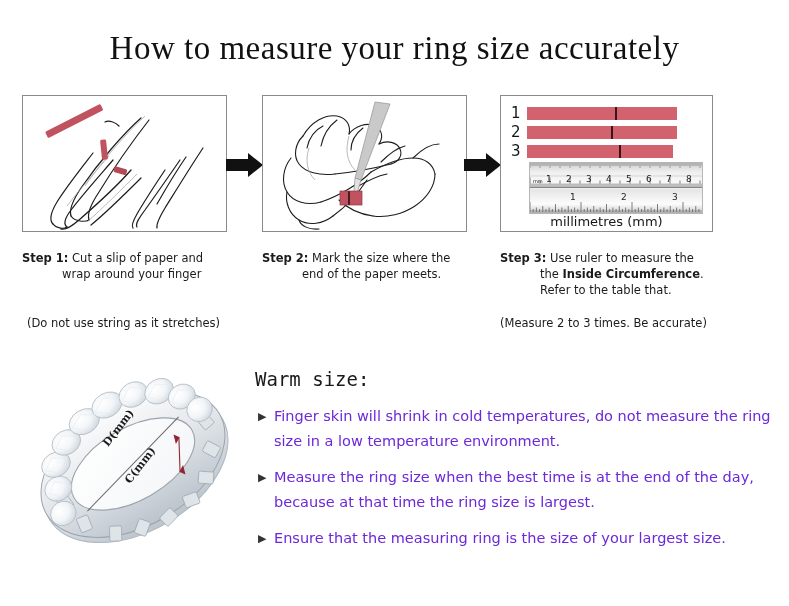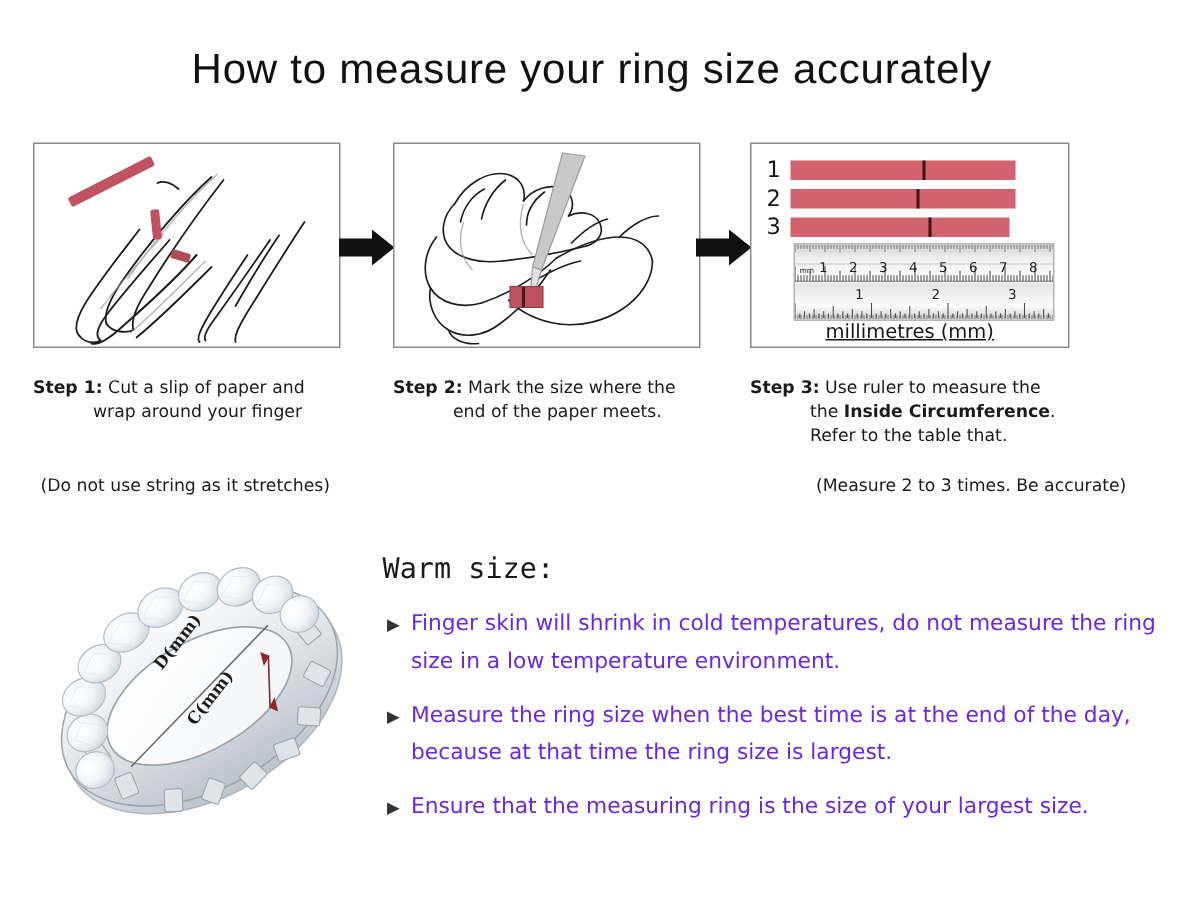--- a/index.html
+++ b/index.html
@@ -9,22 +9,22 @@
     font-family:"DejaVu Sans", sans-serif;
     overflow:hidden;
     position:relative;
   }
   .page{position:relative;width:789px;height:606px;}
 
   
   .title{
     position:absolute;left:0;top:30px;width:789px;
     text-align:center;
-    font-family:Liberation Sans, sans-serif;
-    font-size:28px;
+    font-family:Liberation Serif, serif;
+    font-size:33px;
     letter-spacing:0.5px;
     color:#111;
     font-weight:400;
   }
 
   
   .panel{
     position:absolute;
     top:95px;height:135px;
     border:1px solid #8a8a8a;
@@ -55,21 +55,21 @@
   #cap2{left:262px;top:250px;width:215px;}
   #cap3{left:500px;top:250px;width:230px;}
 
   .note{
     position:absolute;
     font-family:"DejaVu Sans", sans-serif;
     font-size:11.5px;
     color:#1b1b1b;
   }
   #note1{left:27px;top:316px;}
-  #note3{left:500px;top:316px;margin-left:44px;}
+  #note3{left:500px;top:316px;}
 
   
   .bar-row{position:absolute;display:flex;align-items:center;}
   .bar-num{
     width:16px;text-align:left;
     font-family:"DejaVu Sans", sans-serif;
     font-size:15px;color:#161616;
   }
   .bar{
     height:13px;
@@ -92,21 +92,21 @@
   .rnum{
     position:absolute;
     font-family:"DejaVu Sans", sans-serif;
     font-size:8px;color:#222;
   }
   .rnum.big{font-size:9px;}
 
   .unit-label{
     position:absolute;left:0;top:118px;width:211px;text-align:center;
     font-family:"DejaVu Sans", sans-serif;
-    font-size:13px;color:#161616;text-decoration:underline;
+    font-size:13px;color:#161616;
   }
 
   
   .tips-title{
     position:absolute;left:255px;top:368px;
     font-family:"DejaVu Sans Mono", monospace;
     font-size:19px;color:#1a1a1a;
   }
   .tips{
     position:absolute;left:258px;top:404px;width:520px;

